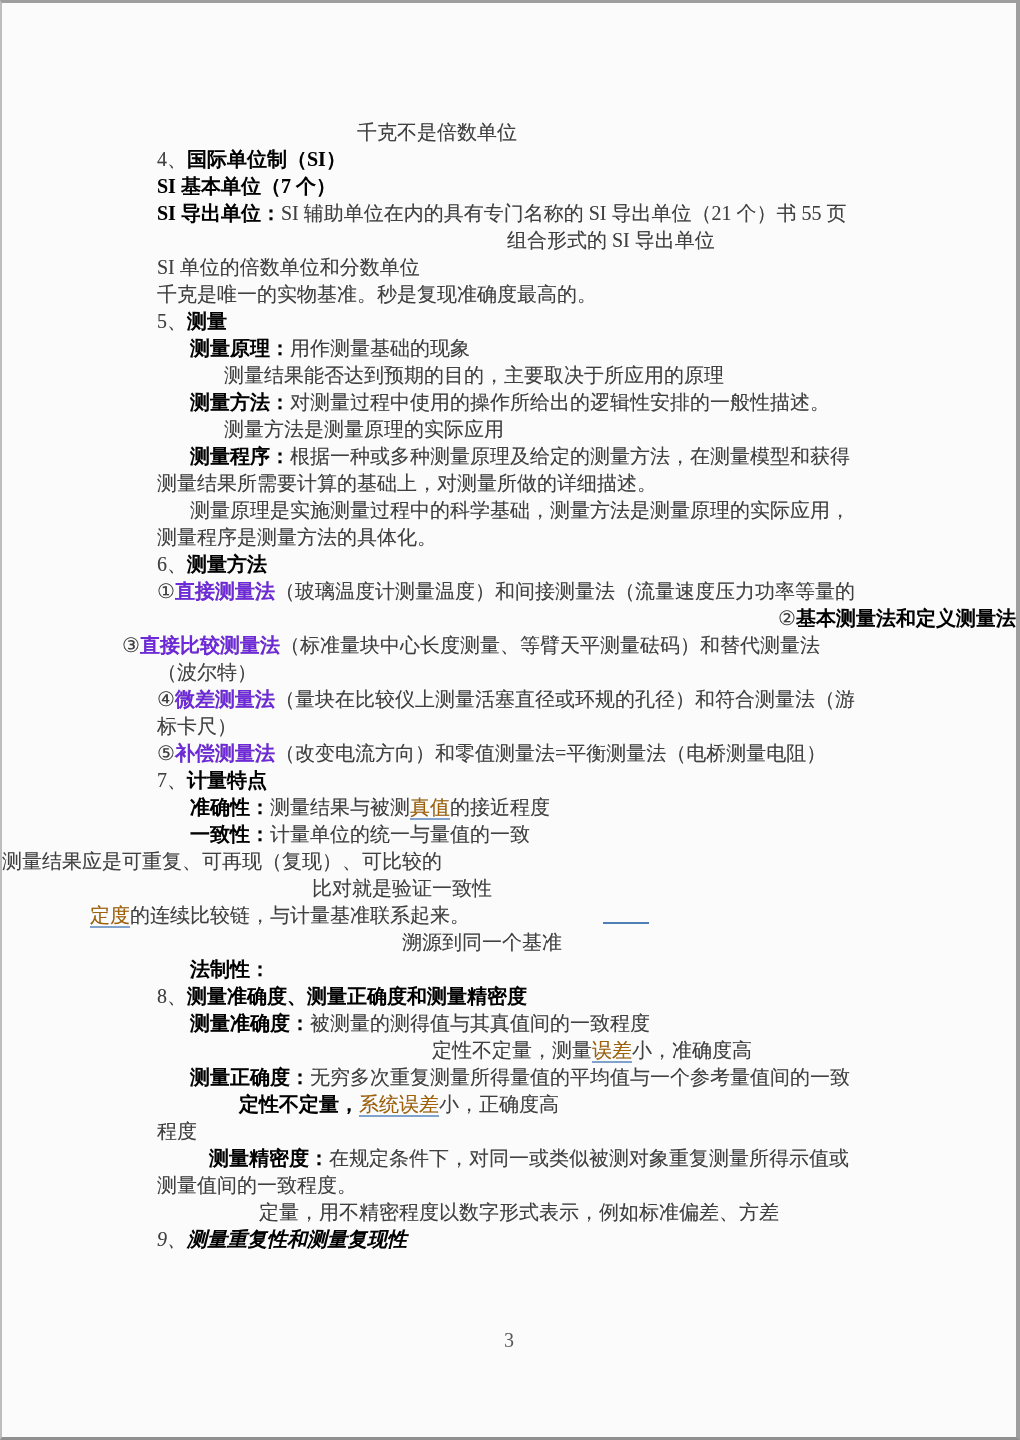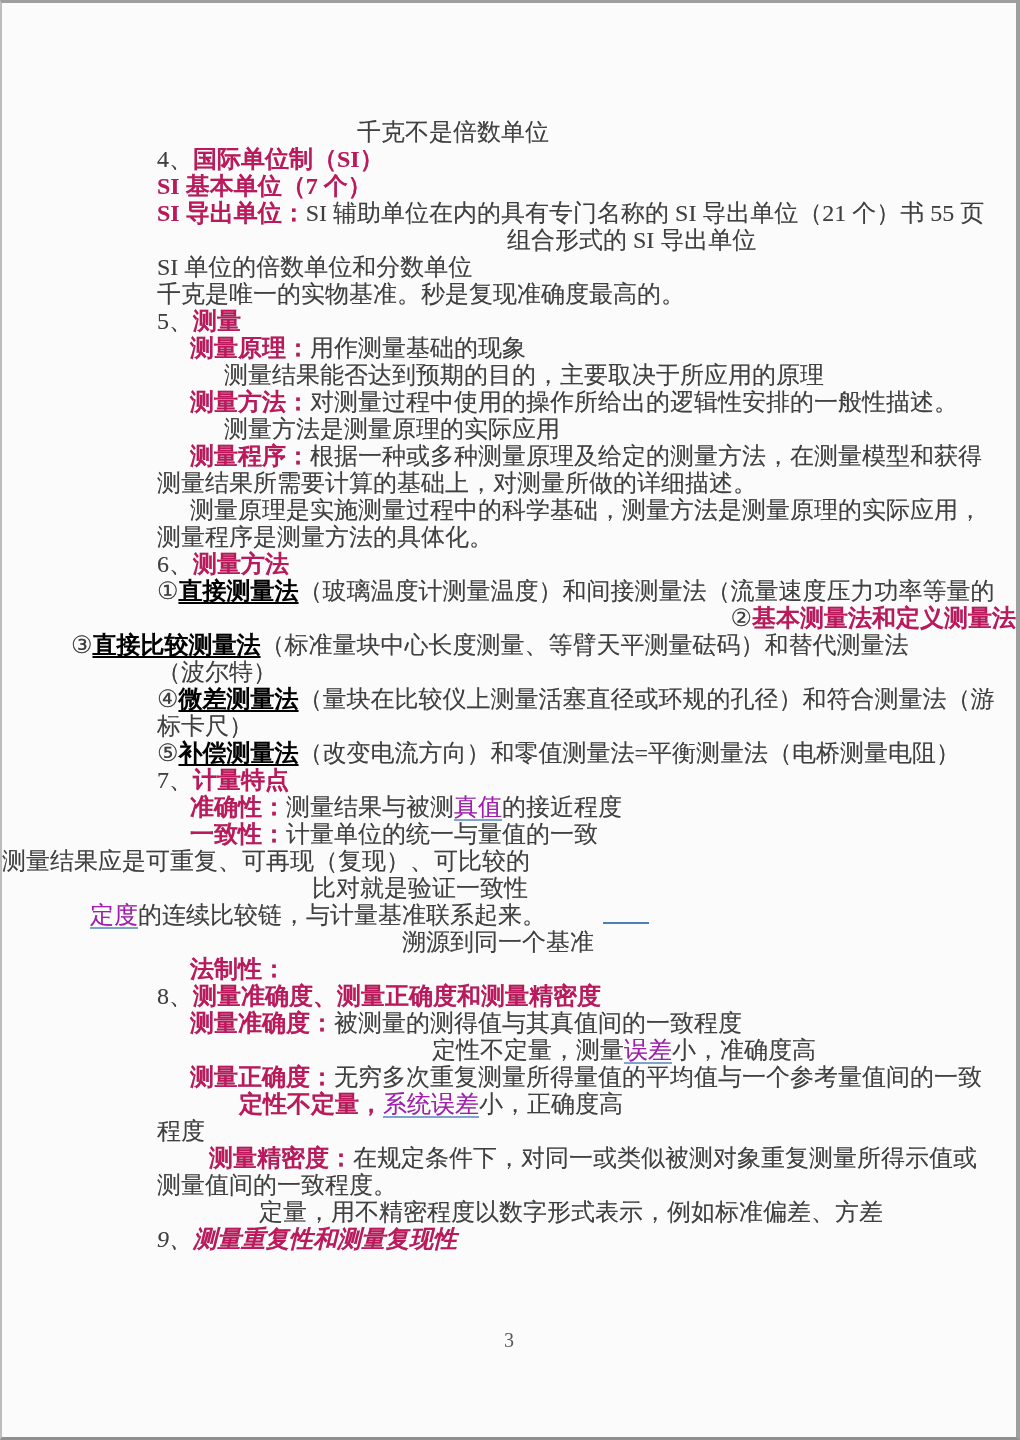--- a/index.html
+++ b/index.html
@@ -19,30 +19,30 @@
     border-left: 2px solid #bdbdbd;
     overflow: hidden;
   }
   .content {
     position: absolute;
     top: 116px; left: 0; right: 0;
   }
   .line {
     height: 27px;
     line-height: 27px;
-    font-size: 24px;
+    font-size: 20px;
     color: #404040;
     white-space: nowrap;
     position: relative;
     text-shadow: 0 0 0.6px rgba(60,60,60,0.35);
   }
   .run-p { }
-  .run-b { font-weight: bold; color: #be185d; }
-  .run-bu { font-weight: bold; color: #000000; text-decoration: underline; text-underline-offset: 3px; }
-  .run-l { color: #a21caf; text-decoration: underline; text-decoration-color: #7fa3cc; text-underline-offset: 4px; }
+  .run-b { font-weight: bold; color: #000000; }
+  .run-bu { font-weight: bold; color: #6d28d9; text-underline-offset: 3px; }
+  .run-l { color: #a16207; text-decoration: underline; text-decoration-color: #7fa3cc; text-underline-offset: 4px; }
   .blue-dash {
     position: absolute;
     height: 0;
     border-top: 2px solid #4d7fb5;
     bottom: 5px;
   }
   .page-number {
     position: absolute;
     top: 1326px; left: 0;
     width: 100%;
@@ -68,21 +68,21 @@
       <div class="line" style="margin-left: 222px;"><span class="run-p">测量结果能否达到预期的目的，主要取决于所应用的原理</span></div>
       <div class="line" style="margin-left: 188px;"><span class="run-b">测量方法：</span><span class="run-p">对测量过程中使用的操作所给出的逻辑性安排的一般性描述。</span></div>
       <div class="line" style="margin-left: 222px;"><span class="run-p">测量方法是测量原理的实际应用</span></div>
       <div class="line" style="margin-left: 188px;"><span class="run-b">测量程序：</span><span class="run-p">根据一种或多种测量原理及给定的测量方法，在测量模型和获得</span></div>
       <div class="line" style="margin-left: 155px;"><span class="run-p">测量结果所需要计算的基础上，对测量所做的详细描述。</span></div>
       <div class="line" style="margin-left: 188px;"><span class="run-p">测量原理是实施测量过程中的科学基础，测量方法是测量原理的实际应用，</span></div>
       <div class="line" style="margin-left: 155px;"><span class="run-p">测量程序是测量方法的具体化。</span></div>
       <div class="line" style="margin-left: 155px;"><span class="run-p">6、</span><span class="run-b">测量方法</span></div>
       <div class="line" style="margin-left: 155px;"><span class="run-p">①</span><span class="run-bu">直接测量法</span><span class="run-p">（玻璃温度计测量温度）和间接测量法（流量速度压力功率等量的</span></div>
       <div class="line" style="margin-left: 65px; text-align: right;"><span class="run-p">②</span><span class="run-b">基本测量法和定义测量法</span></div>
-      <div class="line" style="margin-left: 69px;"><span class="run-p">③</span><span class="run-bu">直接比较测量法</span><span class="run-p">（标准量块中心长度测量、等臂天平测量砝码）和替代测量法</span></div>
+      <div class="line" style="margin-left: 120px;"><span class="run-p">③</span><span class="run-bu">直接比较测量法</span><span class="run-p">（标准量块中心长度测量、等臂天平测量砝码）和替代测量法</span></div>
       <div class="line" style="margin-left: 155px;"><span class="run-p">（波尔特）</span></div>
       <div class="line" style="margin-left: 155px;"><span class="run-p">④</span><span class="run-bu">微差测量法</span><span class="run-p">（量块在比较仪上测量活塞直径或环规的孔径）和符合测量法（游</span></div>
       <div class="line" style="margin-left: 155px;"><span class="run-p">标卡尺）</span></div>
       <div class="line" style="margin-left: 155px;"><span class="run-p">⑤</span><span class="run-bu">补偿测量法</span><span class="run-p">（改变电流方向）和零值测量法=平衡测量法（电桥测量电阻）</span></div>
       <div class="line" style="margin-left: 155px;"><span class="run-p">7、</span><span class="run-b">计量特点</span></div>
       <div class="line" style="margin-left: 188px;"><span class="run-b">准确性：</span><span class="run-p">测量结果与被测</span><span class="run-l">真值</span><span class="run-p">的接近程度</span></div>
       <div class="line" style="margin-left: 188px;"><span class="run-b">一致性：</span><span class="run-p">计量单位的统一与量值的一致</span></div>
       <div class="line" style=""><span class="run-p">测量结果应是可重复、可再现（复现）、可比较的</span></div>
       <div class="line" style="margin-left: 310px;"><span class="run-p">比对就是验证一致性</span></div>
       <div class="line" style="margin-left: 88px;"><span class="run-l">定度</span><span class="run-p">的连续比较链，与计量基准联系起来。</span><span class="blue-dash" style="left: 513px; width: 46px;"></span></div>

